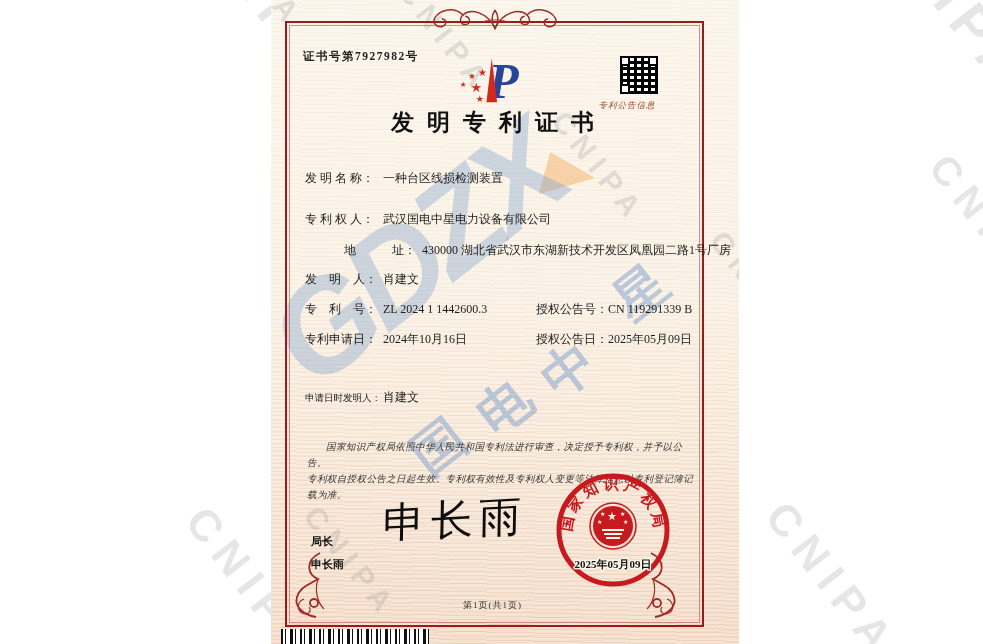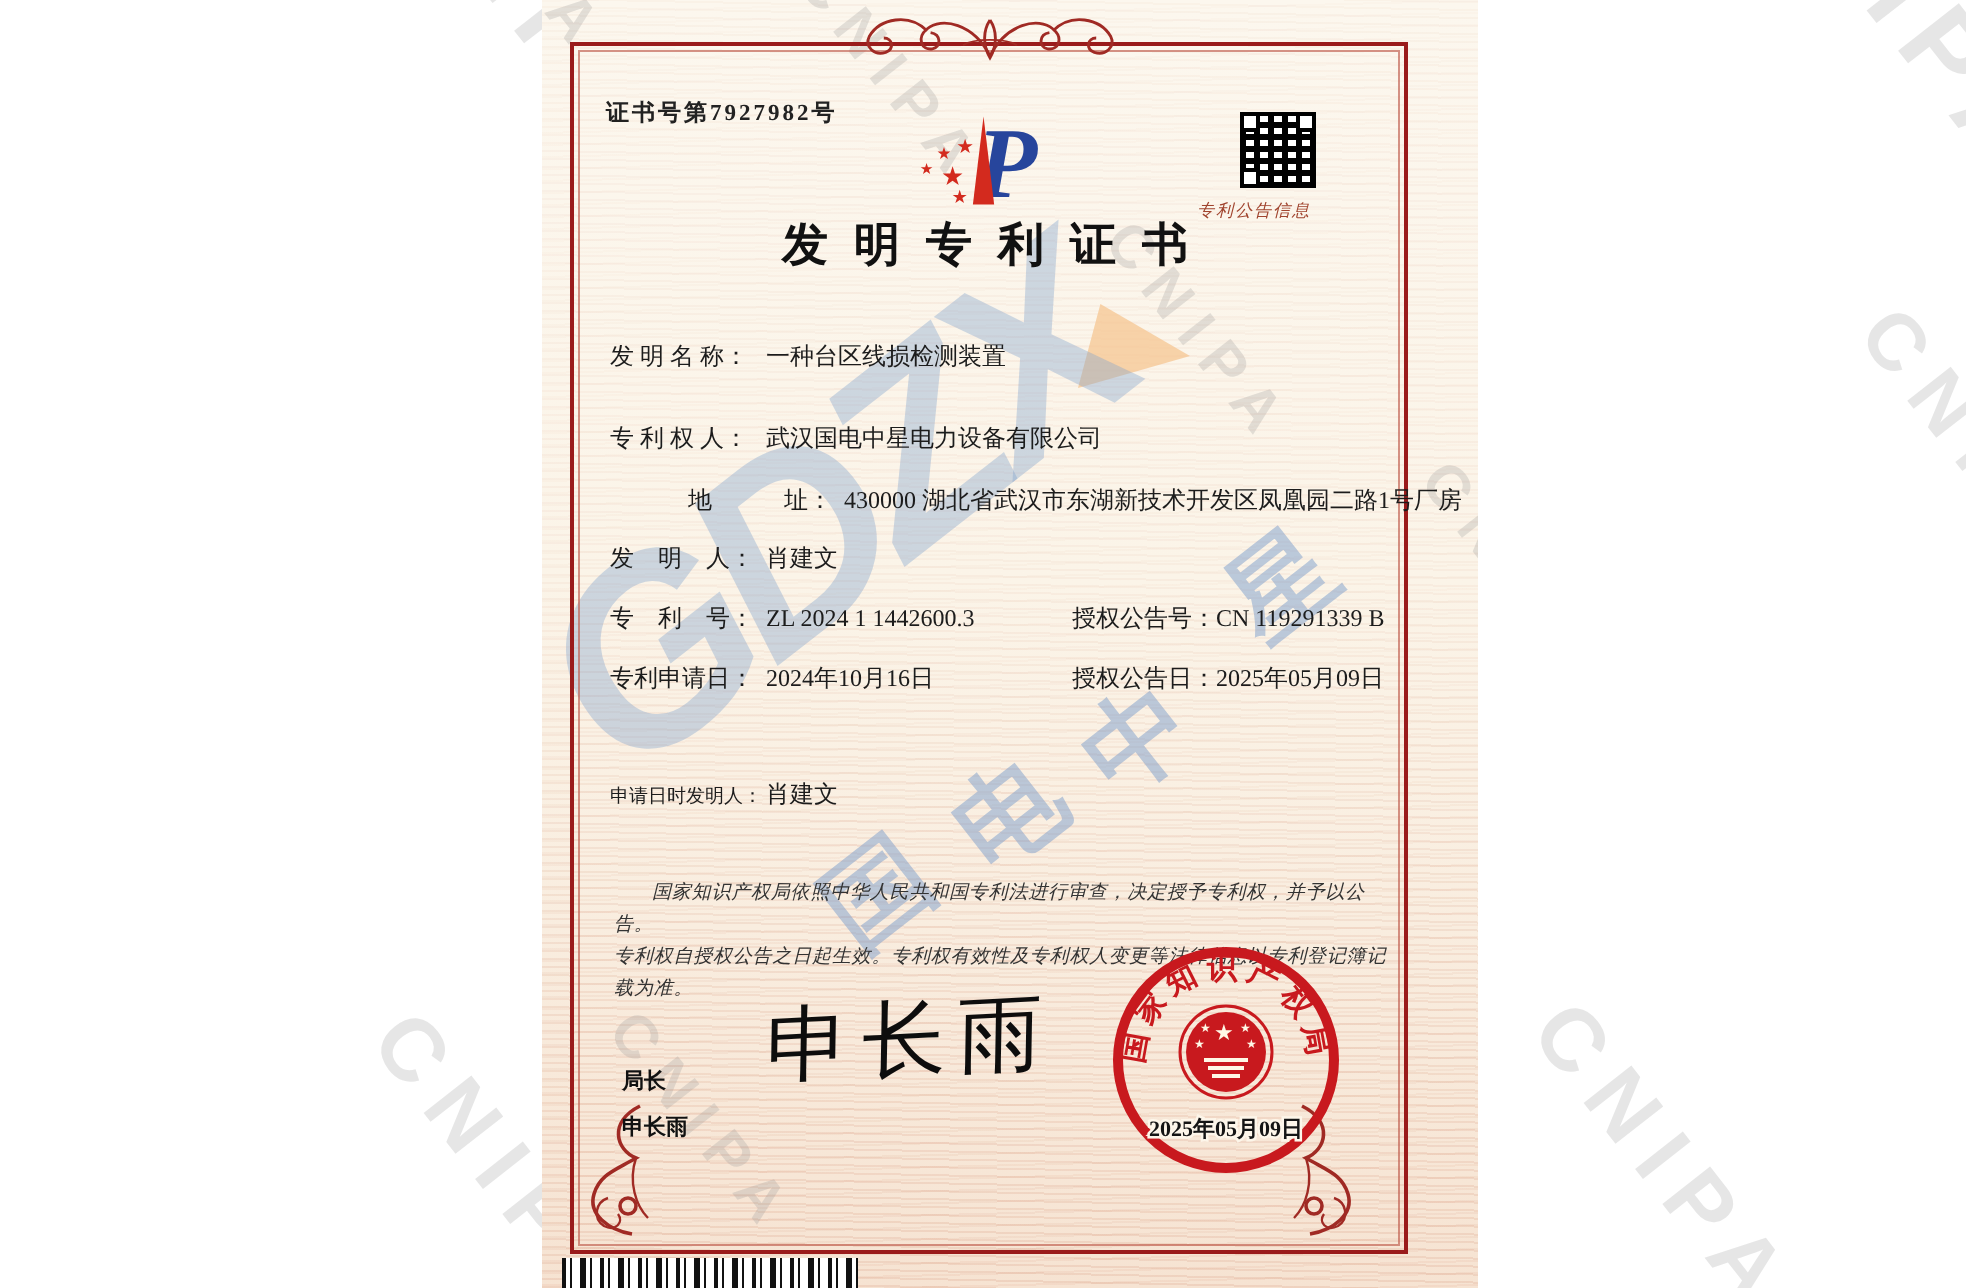--- a/index.html
+++ b/index.html
@@ -200,15 +200,16 @@
         <text x="68" y="47" font-size="6" fill="#fff8e6">★</text>
         <text x="45" y="55" font-size="6" fill="#fff8e6">★</text>
         <text x="71" y="55" font-size="6" fill="#fff8e6">★</text>
         <rect x="50" y="60" width="22" height="2" fill="#fff8e6"></rect>
         <rect x="52" y="64" width="18" height="2" fill="#fff8e6"></rect>
         <rect x="54" y="68" width="14" height="2" fill="#fff8e6"></rect>
       </g>
       <text x="61" y="99" font-size="11" font-weight="bold" fill="#151515" text-anchor="middle" stroke="#fdf6ea" stroke-width="2.5" paint-order="stroke">2025年05月09日</text>
     </svg>
 
+    <div class="page-num">第1页(共1页)</div>
     <div class="barcode"></div>
   </div>
 </div>
 
 </body></html>

